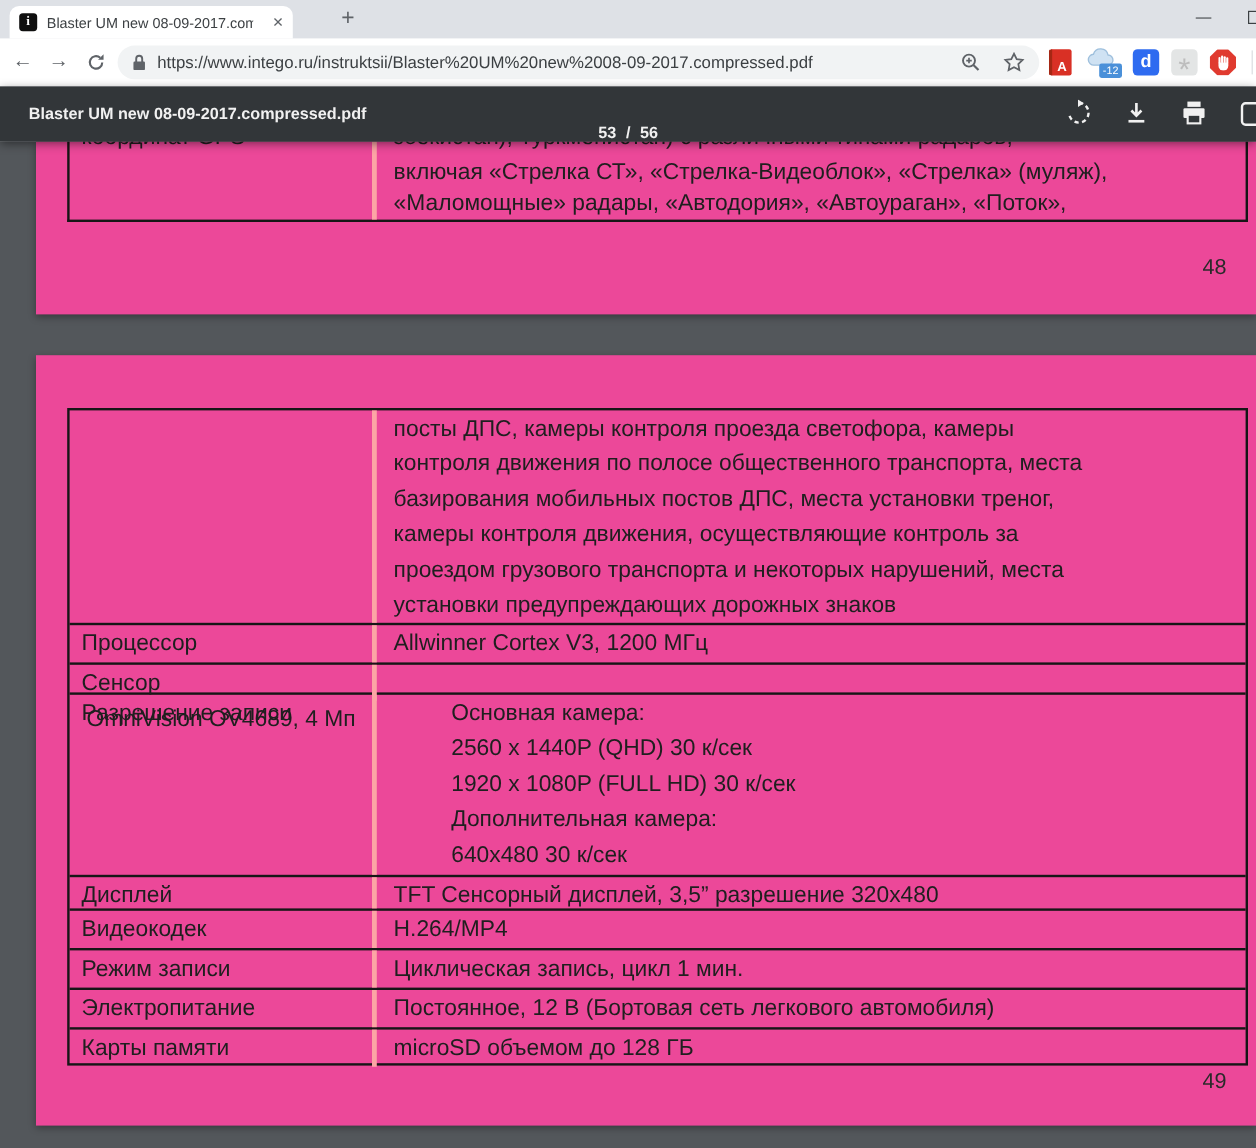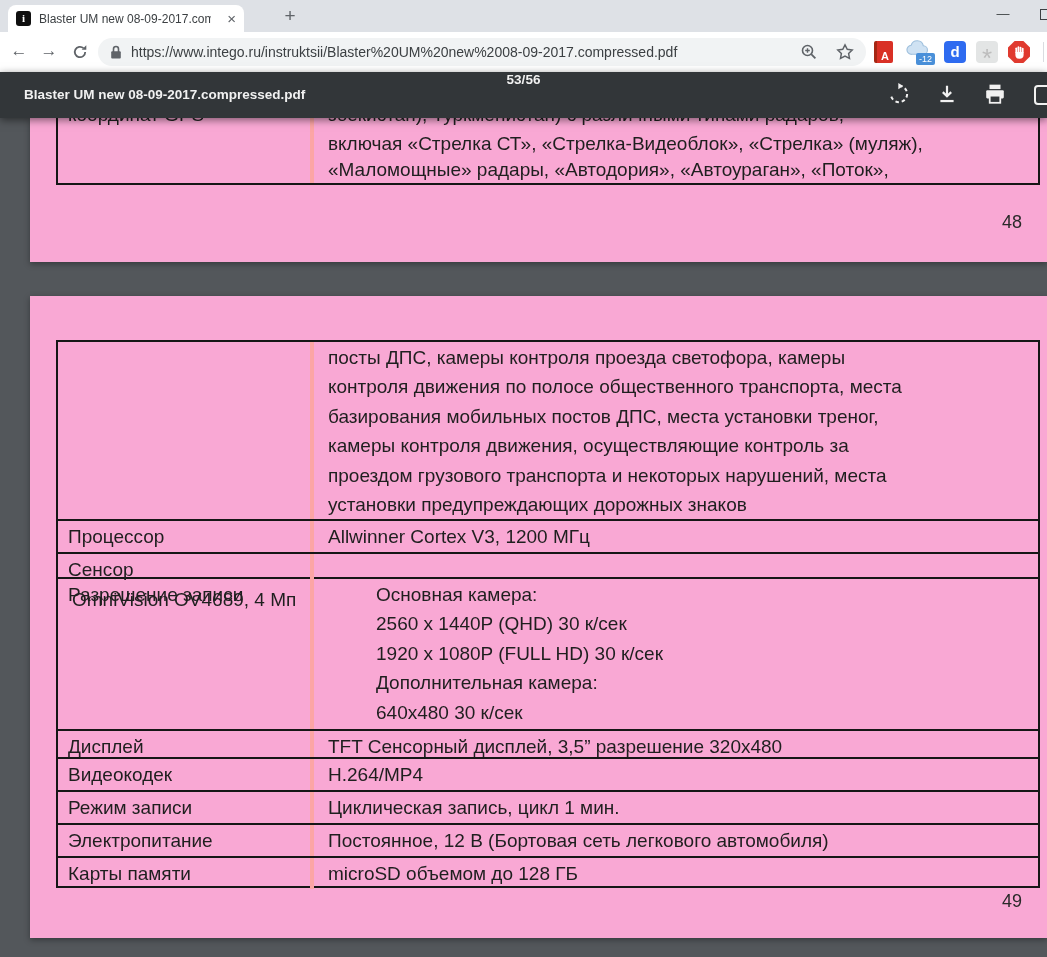--- a/index.html
+++ b/index.html
@@ -47,28 +47,28 @@
     clip-path:polygon(30% 0,70% 0,100% 30%,100% 70%,70% 100%,30% 100%,0 70%,0 30%);
     display:flex;align-items:center;justify-content:center;}
   .ext-sep{position:absolute;left:1043px;top:10px;width:1px;height:20px;background:#dadce0;}
 
   
   .pdfbar{position:absolute;left:0;top:72px;width:100%;height:46px;background:#323639;
     box-shadow:0 2px 8px rgba(0,0,0,.5);z-index:5;}
   .pdf-filename{position:absolute;left:24px;top:0;line-height:46px;color:#f1f1f1;
     font-weight:bold;font-size:13.5px;}
   .pageind{position:absolute;left:50%;transform:translateX(-50%);top:0;height:46px;
-    display:flex;align-items:flex-start;color:#f1f1f1;font-size:13.5px;font-weight:bold;}
+    display:flex;align-items:flex-end;gap:8px;color:#f1f1f1;font-size:13.5px;font-weight:bold;}
   .barbtn{position:absolute;top:11px;width:24px;height:24px;}
   .fitbtn{position:absolute;left:1034px;top:13px;width:22px;height:20px;
     border:2px solid #f1f1f1;border-radius:4px;box-sizing:border-box;}
 
   
   .viewer{position:absolute;left:0;top:118px;width:100%;height:839px;background:#53575b;}
-  .page{position:absolute;left:30px;width:1017px;background:#f9a8d4;
+  .page{position:absolute;left:30px;width:1017px;background:#ec4899;
     box-shadow:0 2px 6px rgba(0,0,0,.35);}
   .page1{top:0;height:144px;}
   .page2{top:178px;height:642px;}
   .pagenum{position:absolute;left:972px;font-size:18px;color:#2a2a2a;}
 
   
   .doc{color:#1f1f1f;font-size:19px;}
   .frag{position:absolute;left:26px;top:0;width:984px;height:67px;box-sizing:border-box;
     border:2px solid #161616;border-top:none;display:flex;}
   .cell-l{width:256px;box-sizing:border-box;border-right:4px solid #fca5a5;padding-left:10px;}

